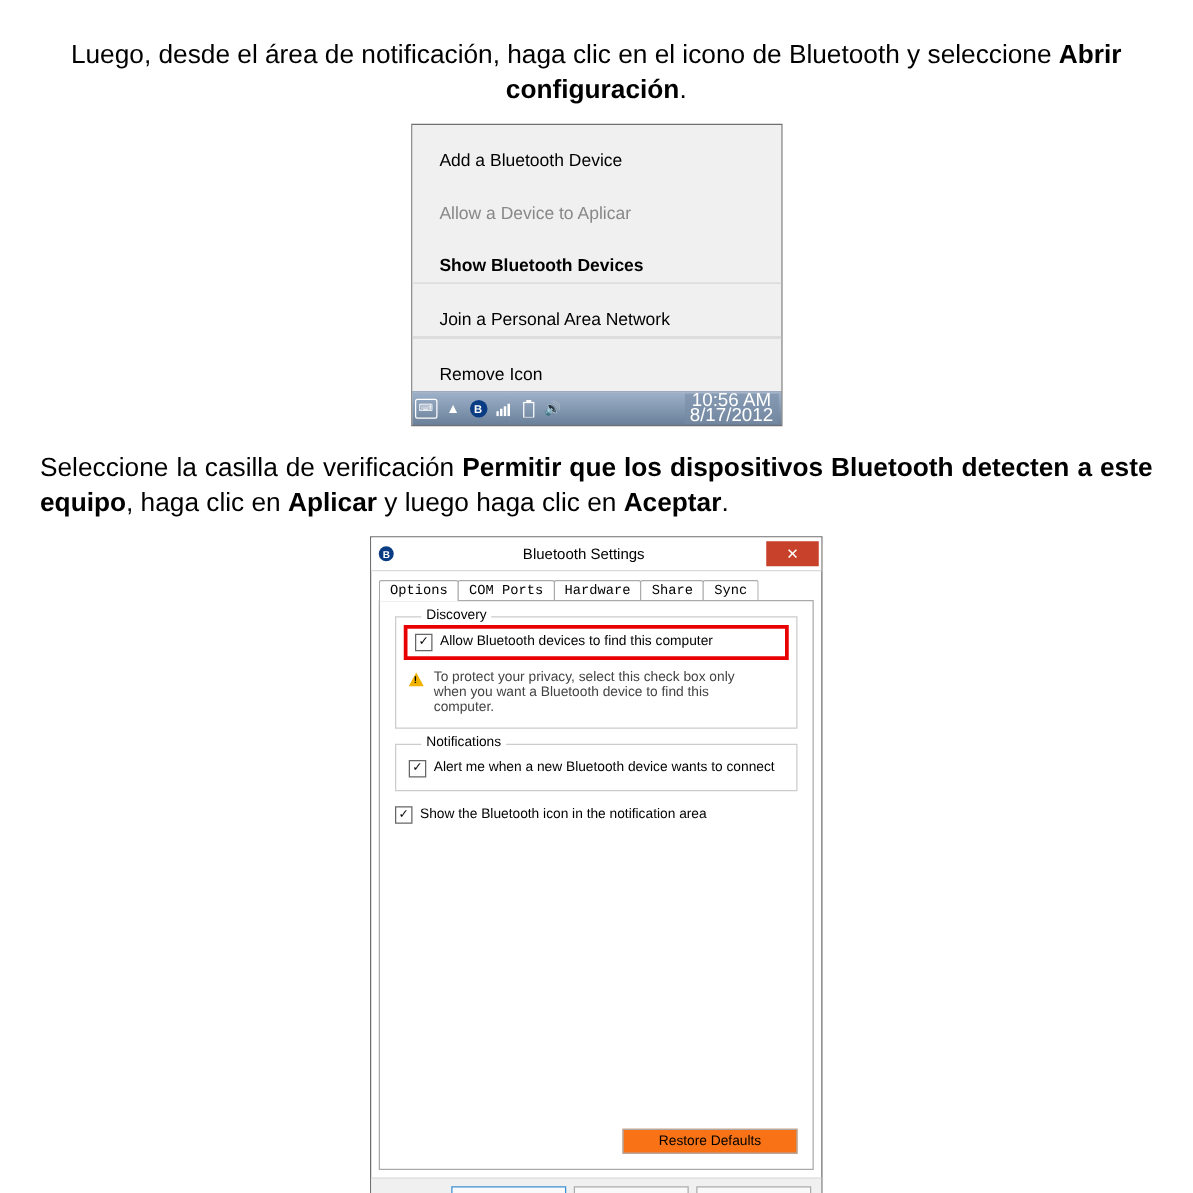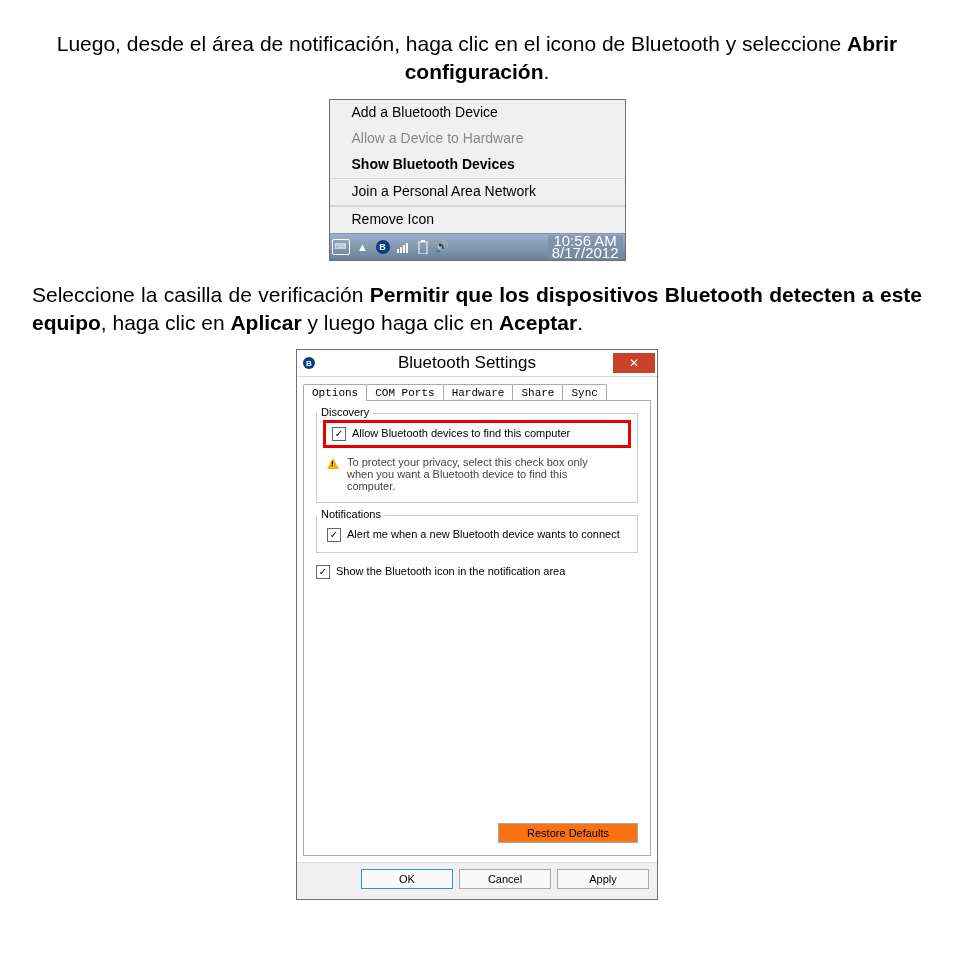--- a/index.html
+++ b/index.html
@@ -29,21 +29,21 @@
     margin: 10px auto 20px auto;
     border: 1px solid #6f6f6f;
     background: #fff;
   }
   .context-menu {
     background: #f0f0f0;
     font-size: 14px;
     color: #000;
   }
   .context-menu .item {
-    padding: 4px 12px 6px 22px;
+    padding: 20px 12px 6px 22px;
     border-bottom: none;
   }
   .context-menu .item.disabled { color: #888; }
   .context-menu .item.bolditem { font-weight: bold; }
   .context-menu hr {
     border: none;
     border-top: 1px solid #d6d6d6;
     margin: 0;
   }
   .taskbar {
@@ -93,21 +93,21 @@
   }
   .dlg-title .bt-sm {
     width: 24px;
     display: flex;
     align-items: center;
     justify-content: center;
   }
   .dlg-title .title-text {
     flex: 1;
     text-align: center;
-    font-size: 17px;
+    font-size: 12px;
   }
   .dlg-title .close-btn {
     width: 42px;
     height: 20px;
     background: #c7412b;
     color: #fff;
     display: flex;
     align-items: center;
     justify-content: center;
     font-size: 12px;
@@ -144,21 +144,21 @@
   }
   .groupbox {
     border: 1px solid #ccc;
     padding: 12px 10px 10px 10px;
     margin-bottom: 12px;
     position: relative;
   }
   .groupbox .legend {
     position: absolute;
     top: -8px;
-    left: 0;
+    left: 20px;
     background: #fff;
     padding: 0 4px;
     font-size: 11px;
   }
   .cb-row {
     display: flex;
     align-items: flex-start;
     gap: 6px;
     font-size: 11px;
   }
@@ -243,21 +243,21 @@
 </head>
 <body>
 
 <p class="body-text">
   <span>Luego, desde el área de notificación, haga clic en el icono de Bluetooth y seleccione </span><b>Abrir configuración</b><span>.</span>
 </p>
 
 <div class="context-menu-wrap">
   <div class="context-menu">
     <div class="item">Add a Bluetooth Device</div>
-    <div class="item disabled">Allow a Device to Hardware</div>
+    <div class="item disabled">Allow a Device to Aplicar</div>
     <div class="item bolditem">Show Bluetooth Devices</div>
     <hr>
     <div class="item">Join a Personal Area Network</div>
     <hr>
     <hr>
     <div class="item">Remove Icon</div>
   </div>
   <div class="taskbar">
     <span class="kbd-icon">⌨</span>
     <span class="tb-icon">▲</span>

